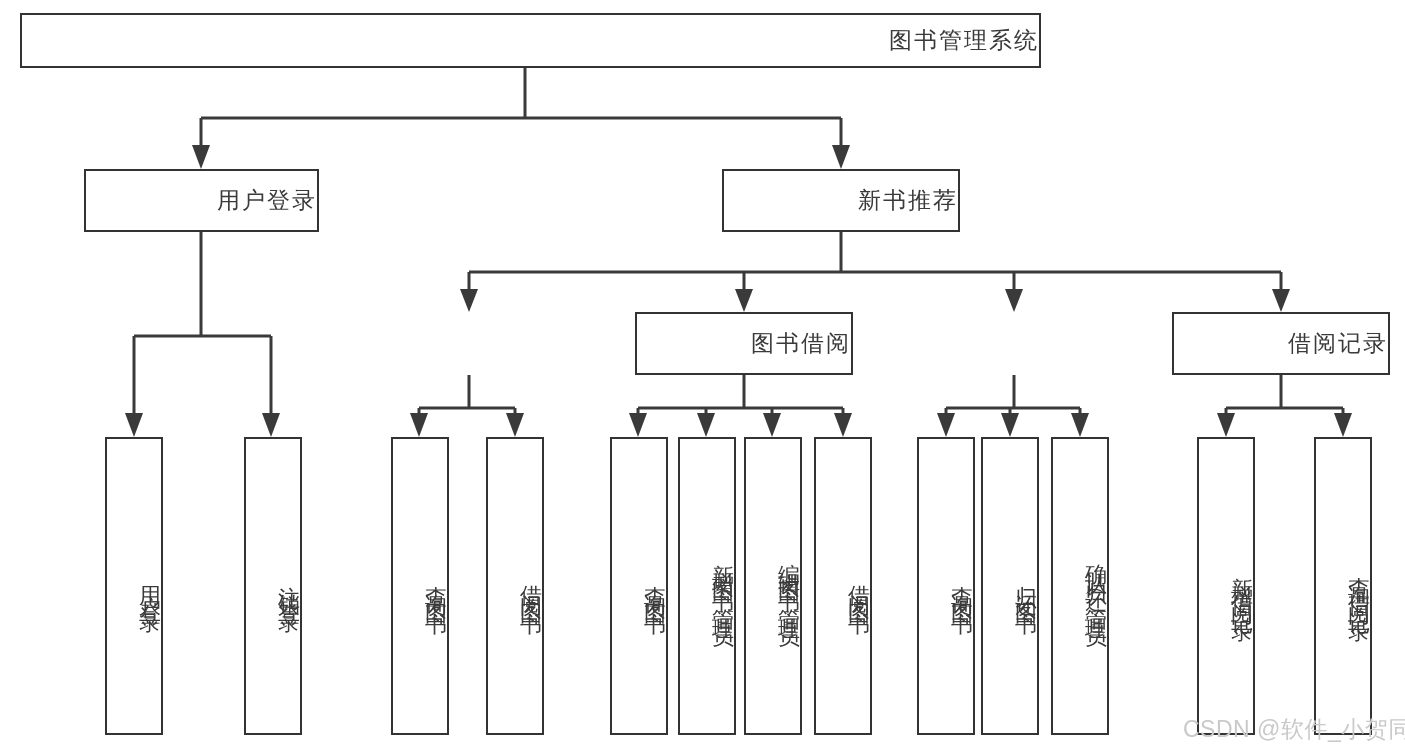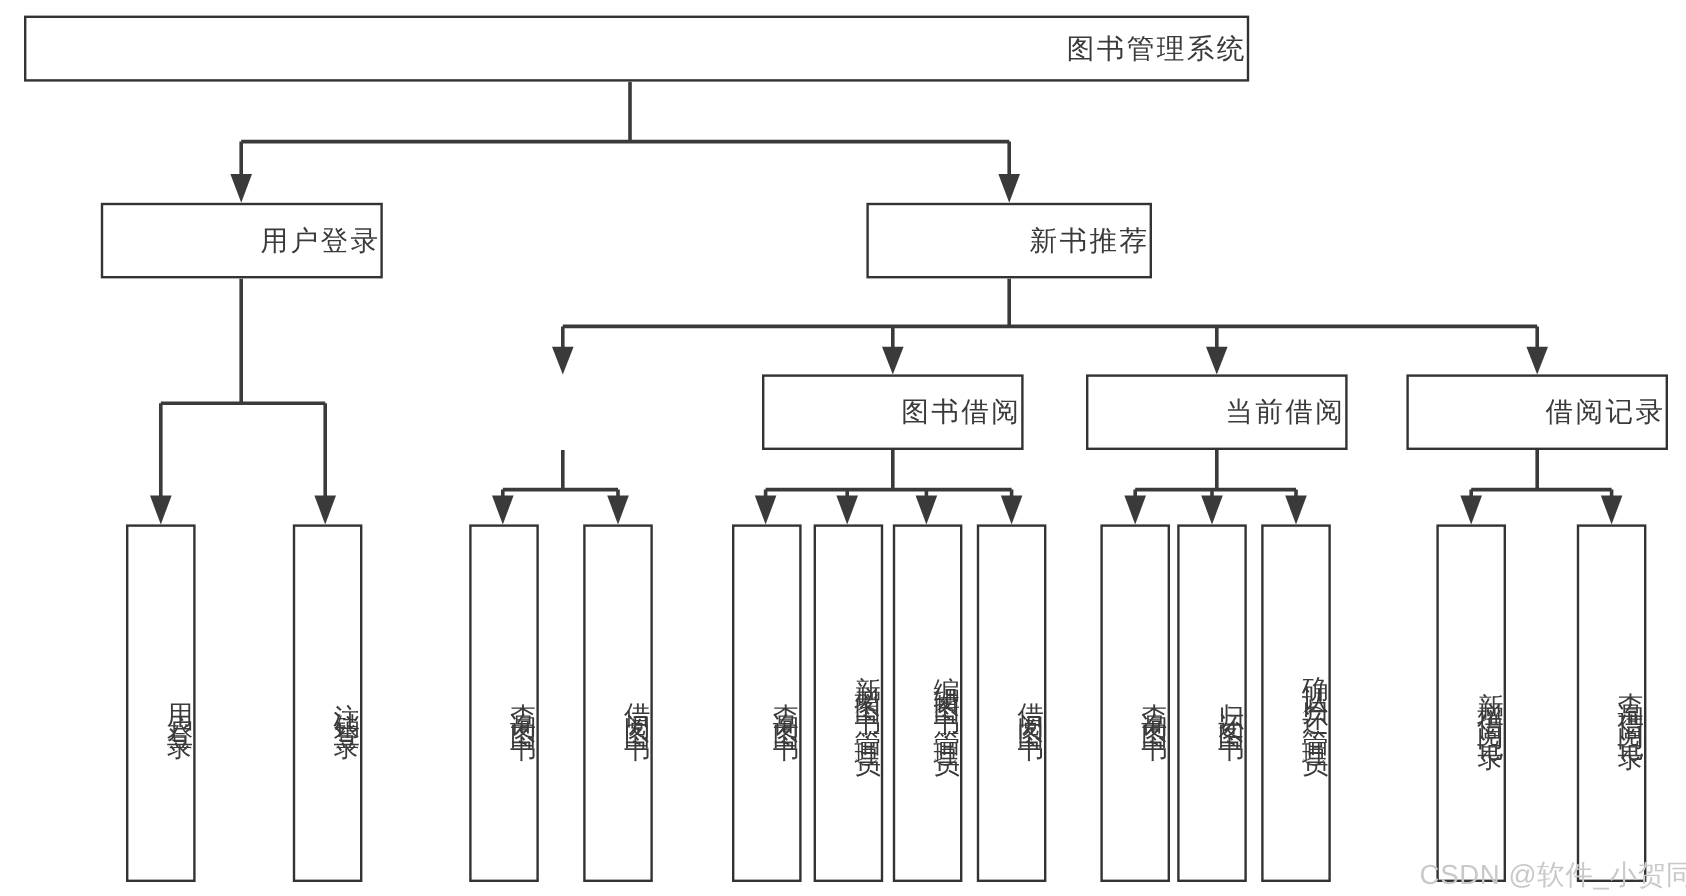--- a/index.html
+++ b/index.html
@@ -105,23 +105,20 @@
   <div class="node" style="left:84px;top:169px;width:235px;height:63px">
     <span>用户登录</span>
   </div>
   <div class="node" style="left:722px;top:169px;width:238px;height:63px">
     <span>新书推荐</span>
   </div>
 
   <div class="node" style="left:635px;top:312px;width:218px;height:63px">
     <span>图书借阅</span>
   </div>
-  <div class="node" style="left:905px;top:312px;width:218px;height:63px">
-    <span>当前借阅</span>
-  </div>
   <div class="node" style="left:1172px;top:312px;width:218px;height:63px">
     <span>借阅记录</span>
   </div>
 
   <div class="node leaf" style="left:105px;top:437px;width:58px;height:298px">
     <span class="vtext">用户登录</span>
   </div>
   <div class="node leaf" style="left:244px;top:437px;width:58px;height:298px">
     <span class="vtext">注销登录</span>
   </div>

